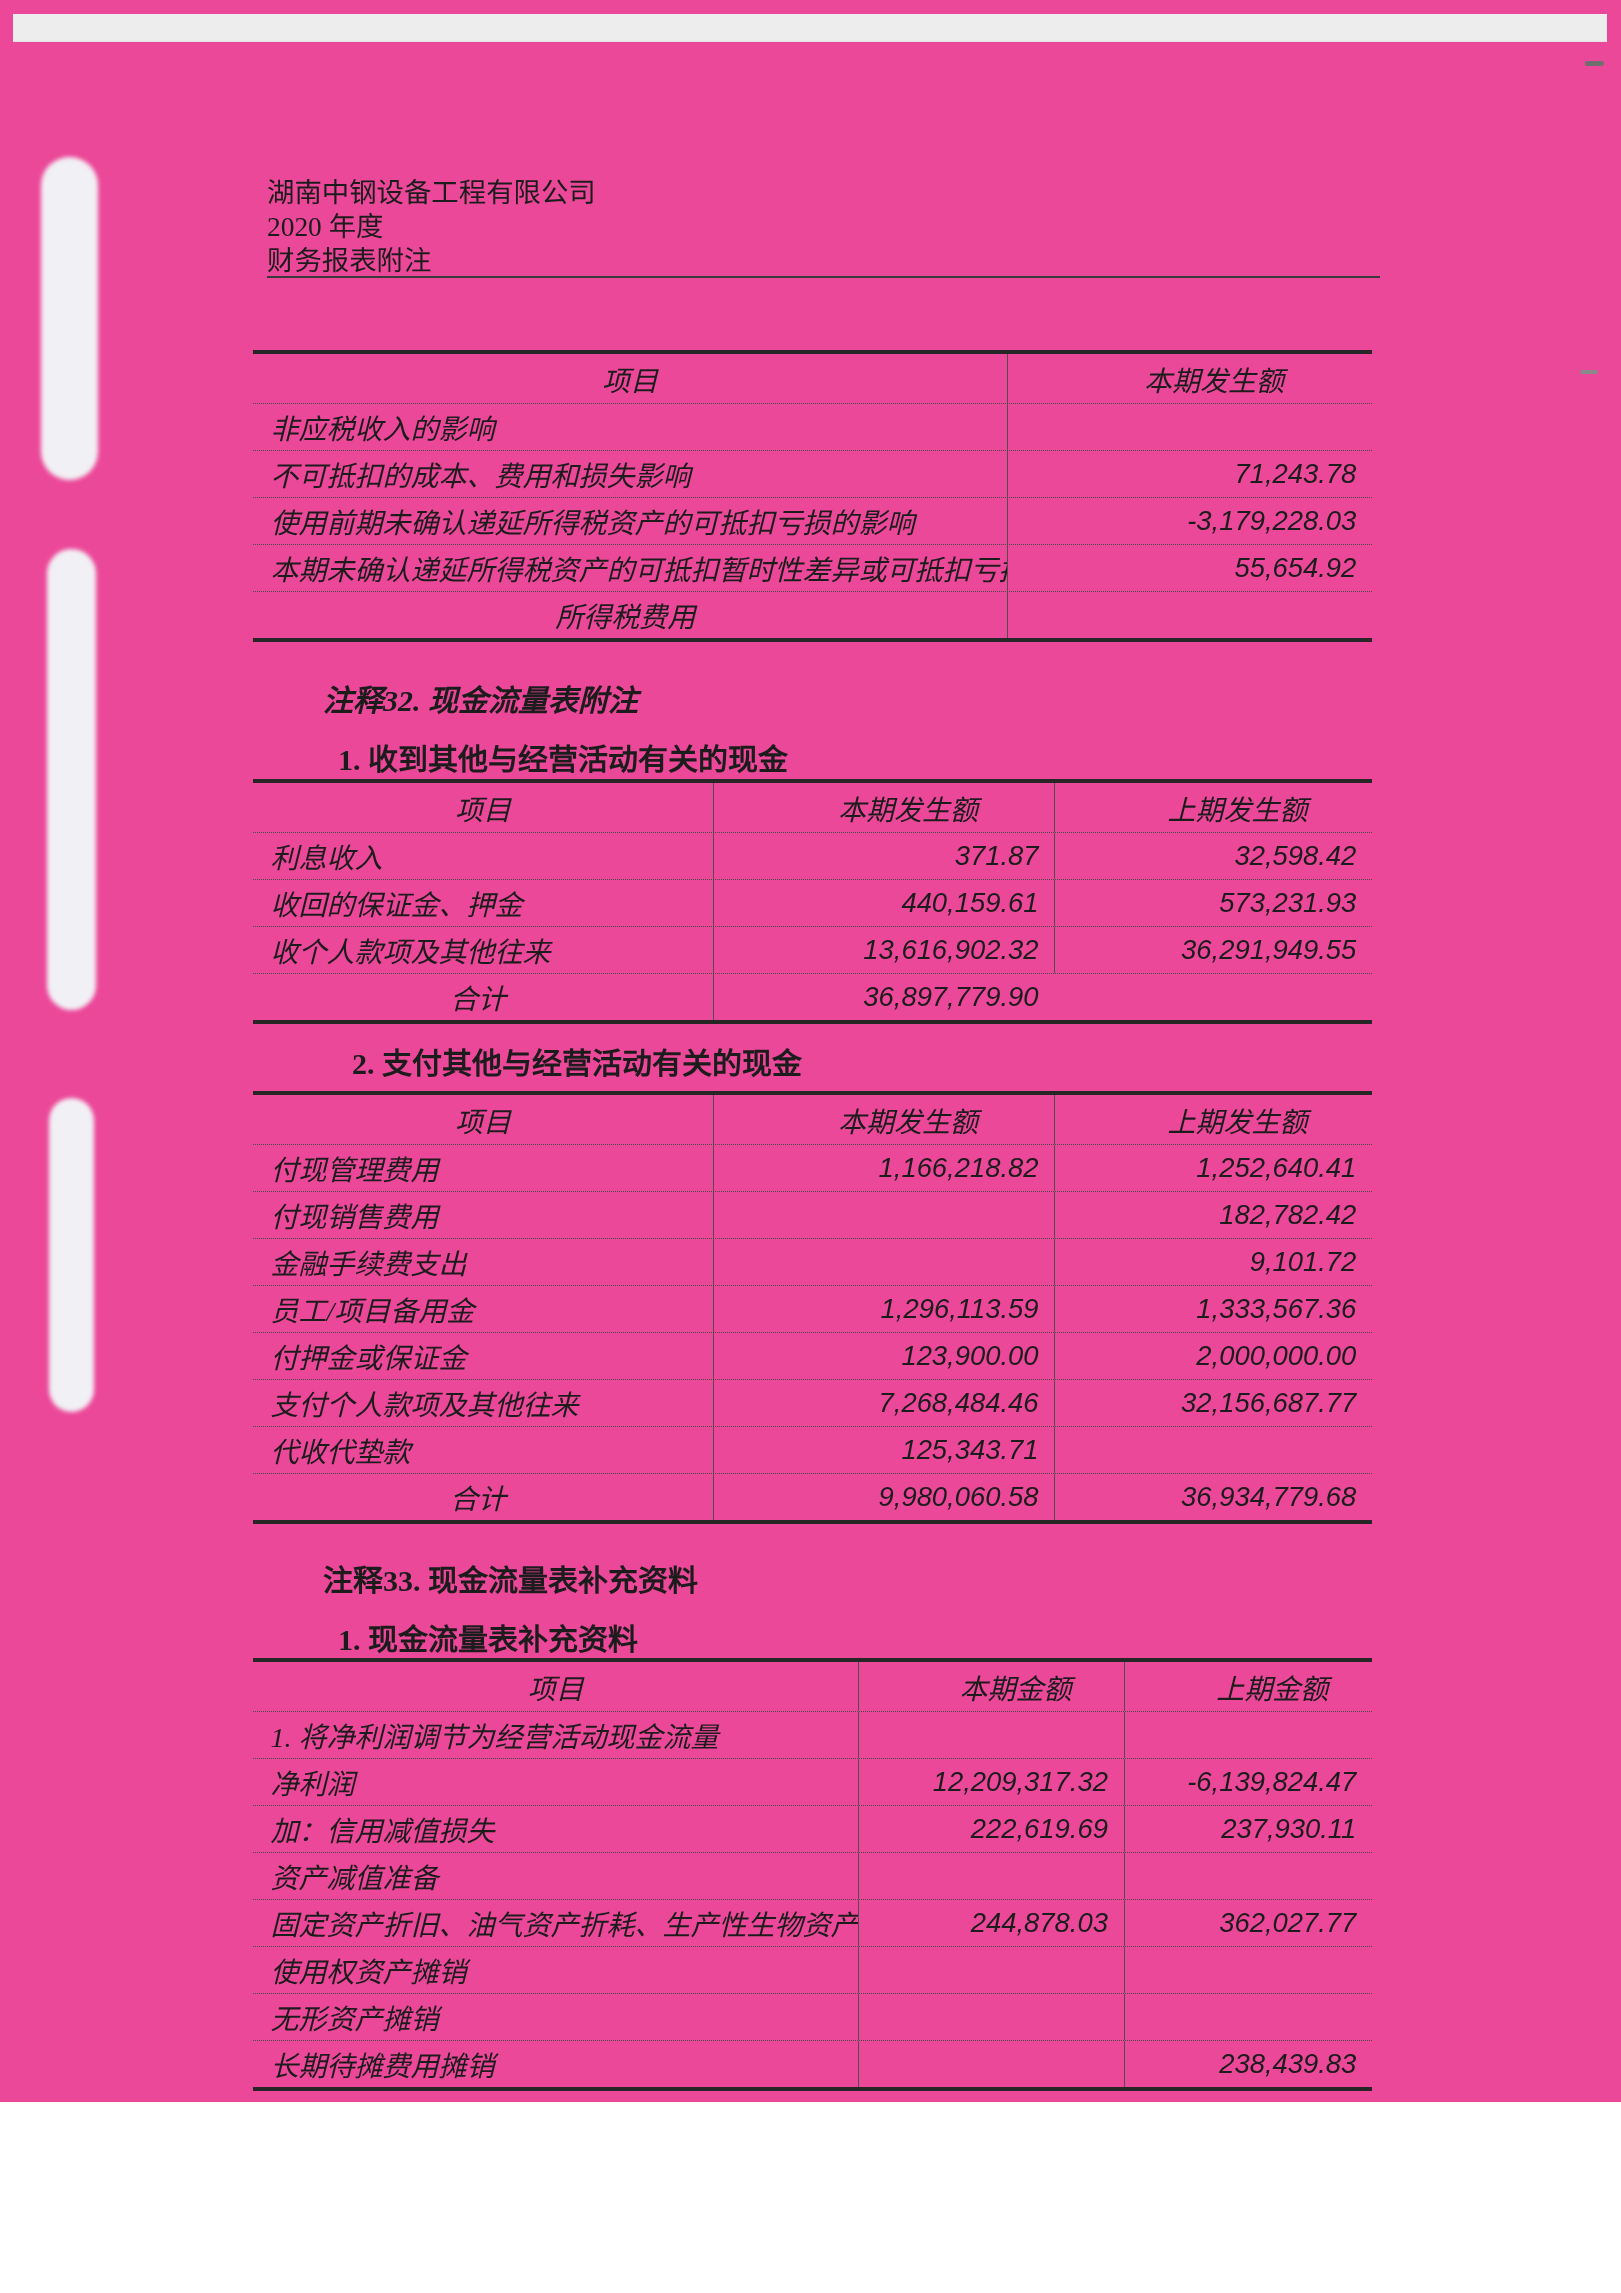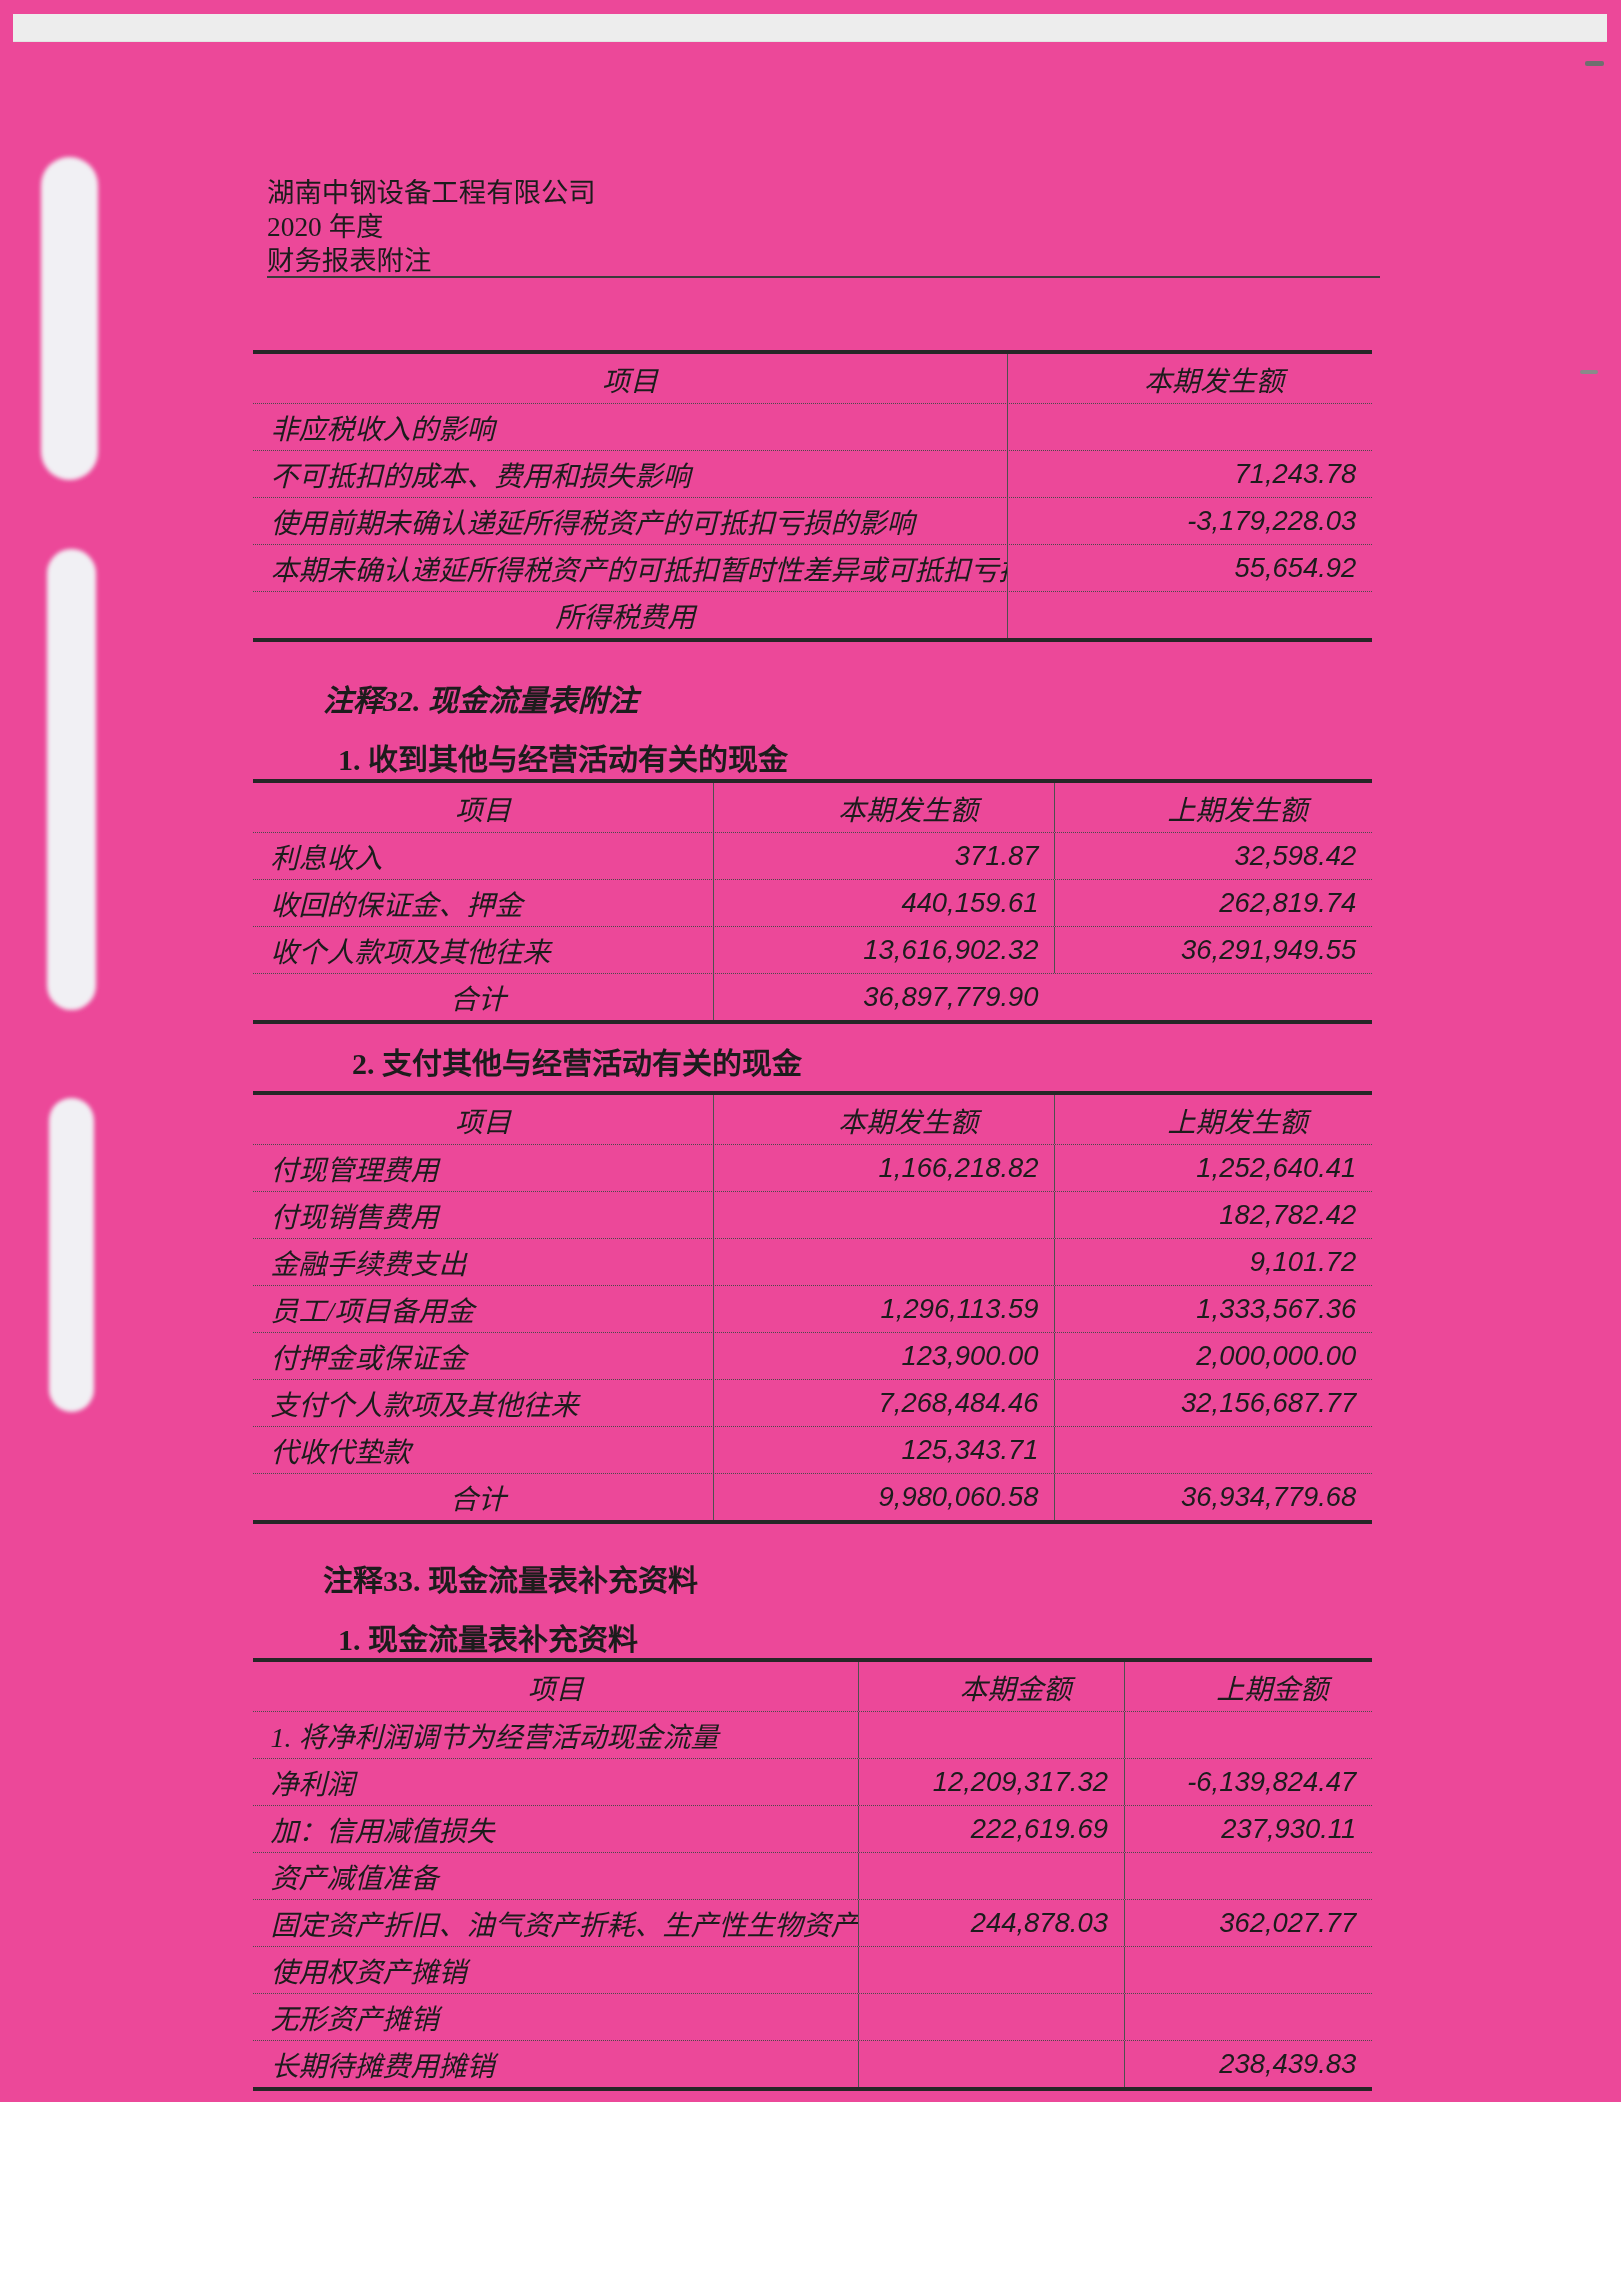--- a/index.html
+++ b/index.html
@@ -126,21 +126,21 @@
         <div class="t-cell h-cell">上期发生额</div>
       </div>
       <div class="t-row">
         <div class="t-cell cell-label">利息收入</div>
         <div class="t-cell cell-value">371.87</div>
         <div class="t-cell cell-value">32,598.42</div>
       </div>
       <div class="t-row">
         <div class="t-cell cell-label">收回的保证金、押金</div>
         <div class="t-cell cell-value">440,159.61</div>
-        <div class="t-cell cell-value">262,819.74</div>
+        <div class="t-cell cell-value">573,231.93</div>
       </div>
       <div class="t-row">
         <div class="t-cell cell-label">收个人款项及其他往来</div>
         <div class="t-cell cell-value">13,616,902.32</div>
         <div class="t-cell cell-value">36,291,949.55</div>
       </div>
       <div class="t-row row-center">
         <div class="t-cell cell-label">合计</div>
         <div class="t-cell cell-value">36,897,779.90</div>
       </div>

